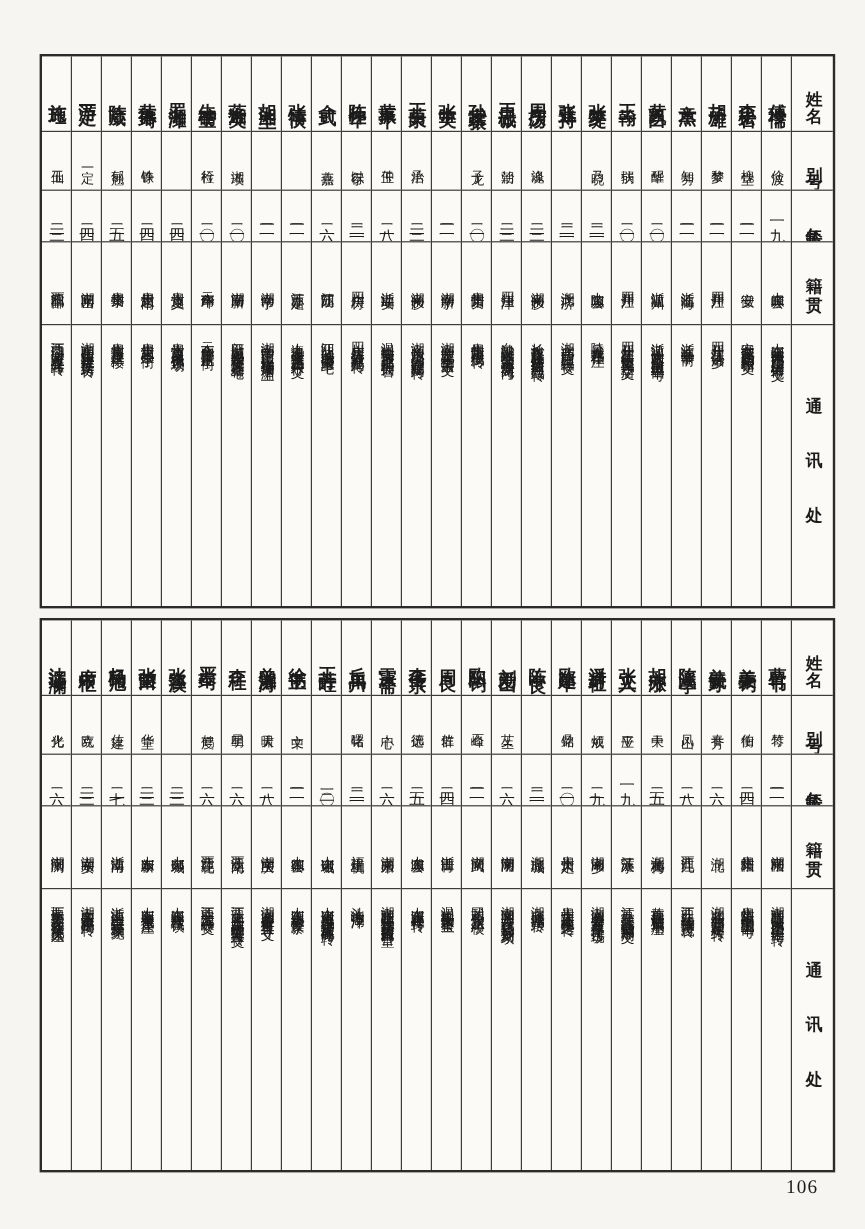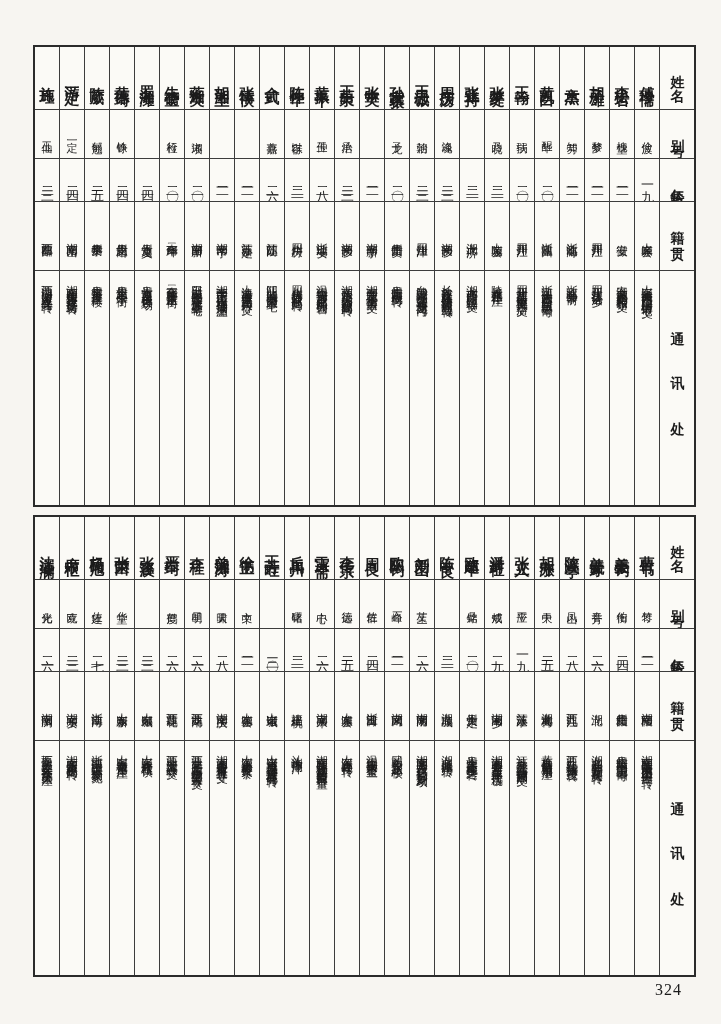--- a/index.html
+++ b/index.html
@@ -459,13 +459,13 @@
     <div class="cell c-name r-name">沈逆澜</div>
     <div class="cell c-alias r-alias">光化</div>
     <div class="cell c-age r-age">二六</div>
     <div class="cell c-native r-native">湖南浏阳</div>
     <div class="cell c-addr r-addr">振西学务委员会转江东沈家大屋</div>
   </div>
     </div>
 
 </div>
 
-<div class="page-number">324</div>
+<div class="page-number">106</div>
 
 </body></html>

